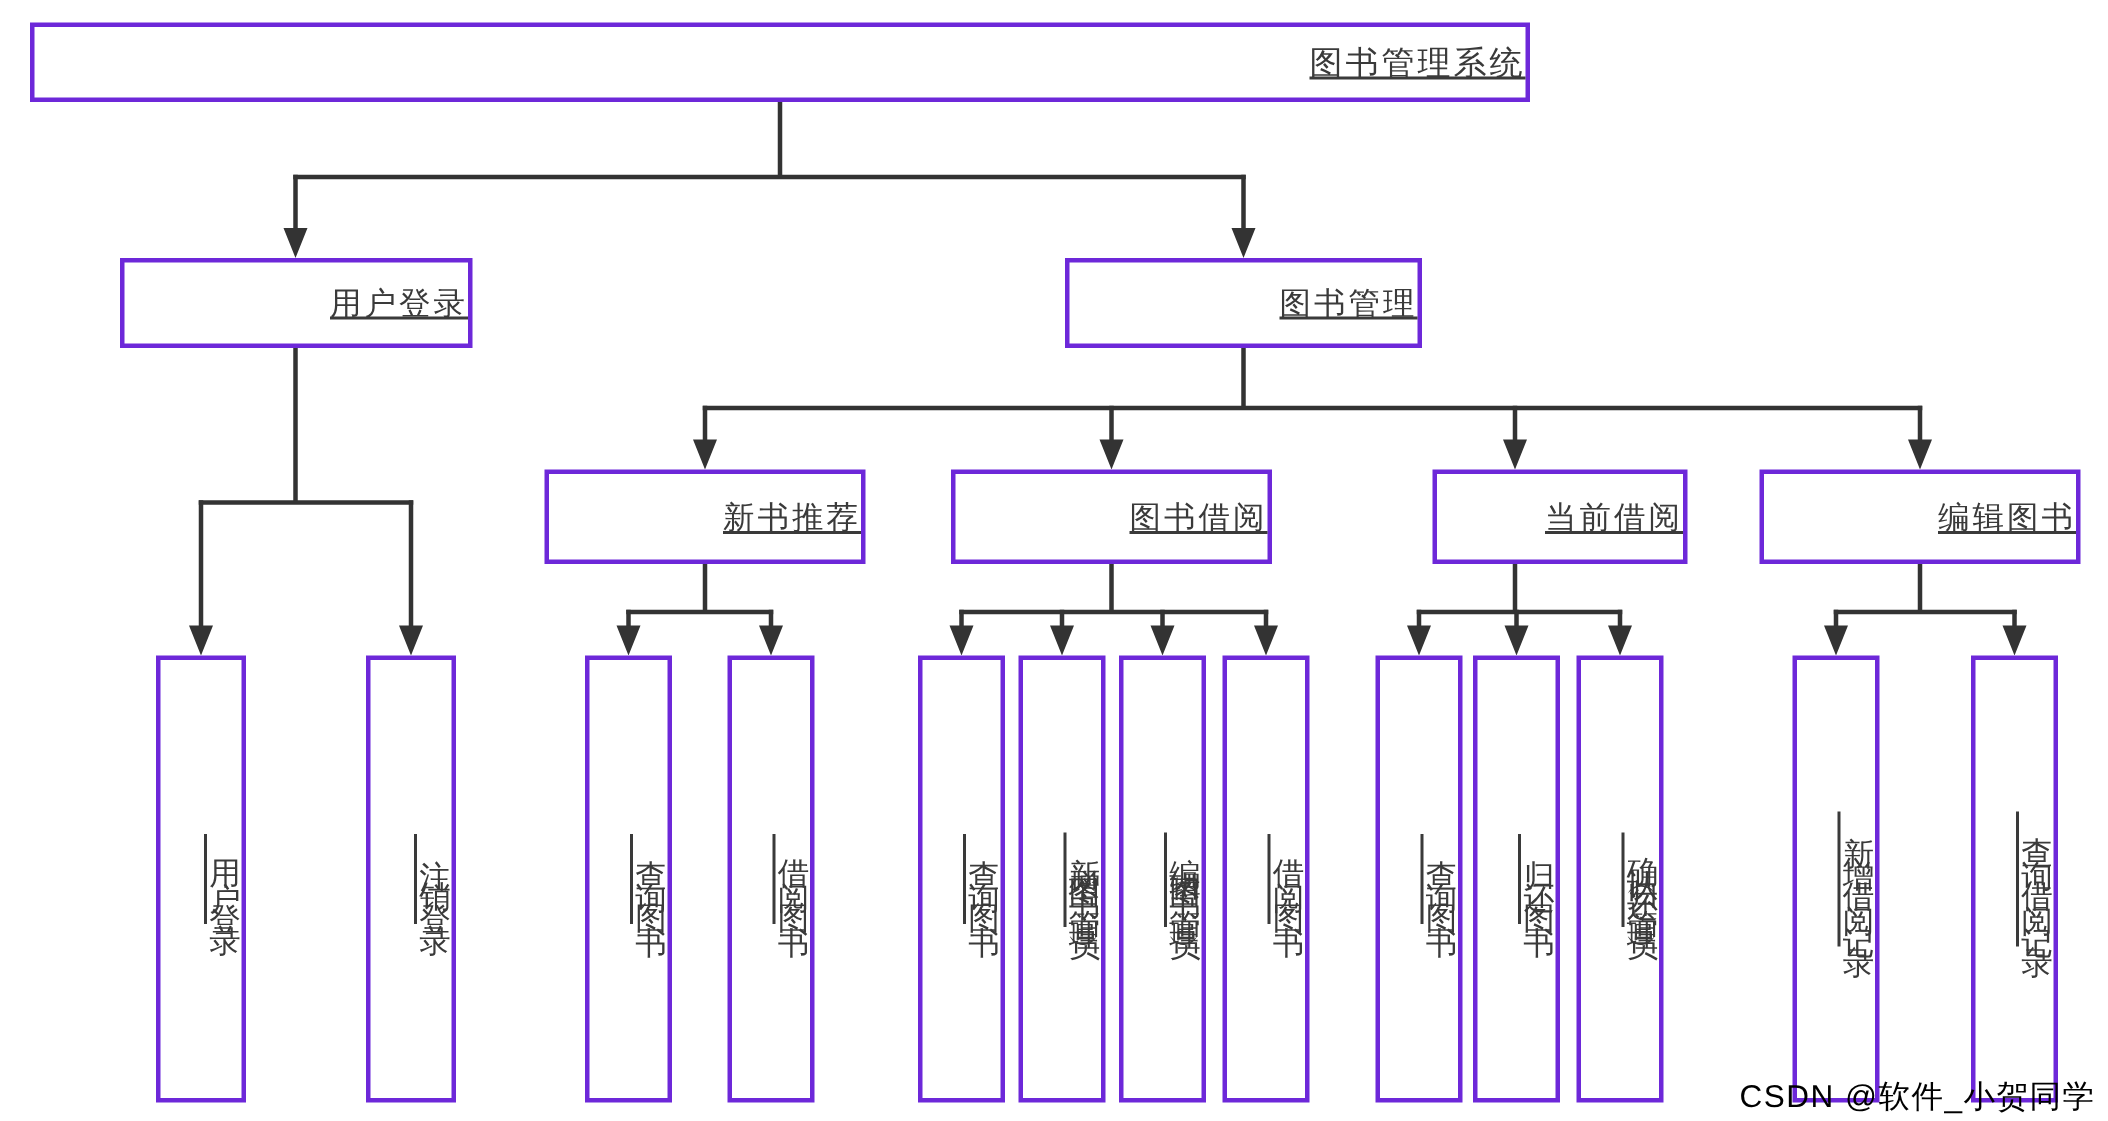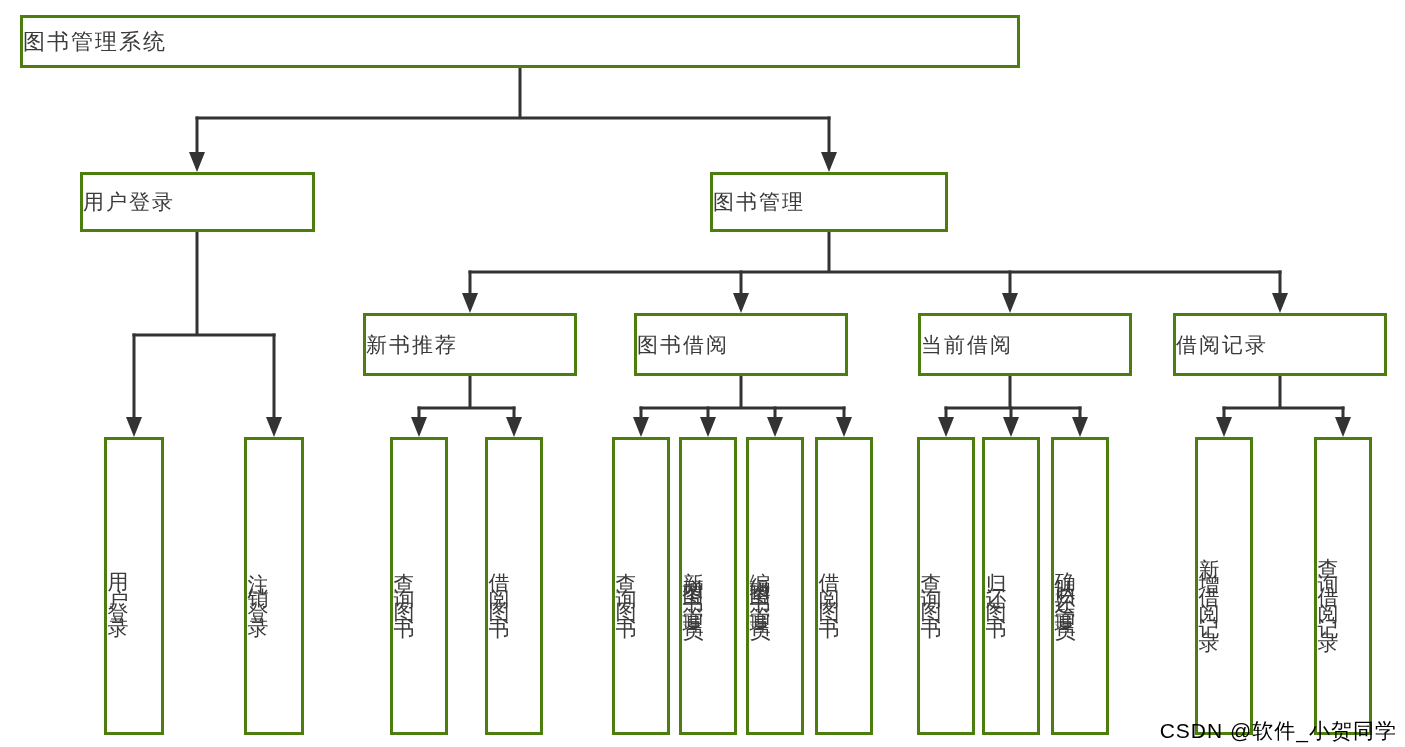--- a/index.html
+++ b/index.html
@@ -5,22 +5,22 @@
   html,body { margin:0; padding:0; background:#ffffff; }
   .canvas {
     position:relative; width:1405px; height:747px; background:#ffffff;
     font-family:"Liberation Sans","DejaVu Sans",sans-serif; overflow:hidden;
     color:#3a3a3a;
   }
   .wires { position:absolute; left:0; top:0; }
   .wire  { fill:none; stroke:#333333; stroke-width:3; stroke-linecap:square; }
   .head  { fill:#333333; stroke:none; }
   .node {
-    position:absolute; background:#ffffff; border:3px solid #4d7c0f;
-    box-sizing:border-box; display:flex; align-items:center; justify-content:flex-start;
+    position:absolute; background:#ffffff; border:3px solid #6d28d9;
+    box-sizing:border-box; display:flex; align-items:center; justify-content:flex-end;text-decoration:underline;
   }
   .h-label { font-size:21px; letter-spacing:2px; white-space:nowrap; }
   .root .h-label { font-size:22px; }
   .v-label {
     writing-mode:vertical-rl; text-orientation:mixed;
     font-size:21px; line-height:1.1; letter-spacing:7px; white-space:nowrap;
   }
   .v-label.loose { letter-spacing:15px; }
   .watermark {
     position:absolute; right:8px; bottom:2px;
@@ -72,25 +72,25 @@
   <div class="node" style="left:710px;top:172px;width:238px;height:60px">
     <span class="h-label">图书管理</span>
   </div>
 
   <div class="node" style="left:634px;top:313px;width:214px;height:63px">
     <span class="h-label">图书借阅</span>
   </div>
   <div class="node" style="left:363px;top:313px;width:214px;height:63px">
     <span class="h-label">新书推荐</span>
   </div>
-  <div class="node" style="left:918px;top:313px;width:214px;height:63px">
+  <div class="node" style="left:955px;top:313px;width:170px;height:63px">
     <span class="h-label">当前借阅</span>
   </div>
   <div class="node" style="left:1173px;top:313px;width:214px;height:63px">
-    <span class="h-label">借阅记录</span>
+    <span class="h-label">编辑图书</span>
   </div>
 
   <div class="node" style="left:104px;top:437px;width:60px;height:298px">
     <span class="v-label loose">用户登录</span>
   </div>
   <div class="node" style="left:244px;top:437px;width:60px;height:298px">
     <span class="v-label loose">注销登录</span>
   </div>
 
   <div class="node" style="left:390px;top:437px;width:58px;height:298px">

